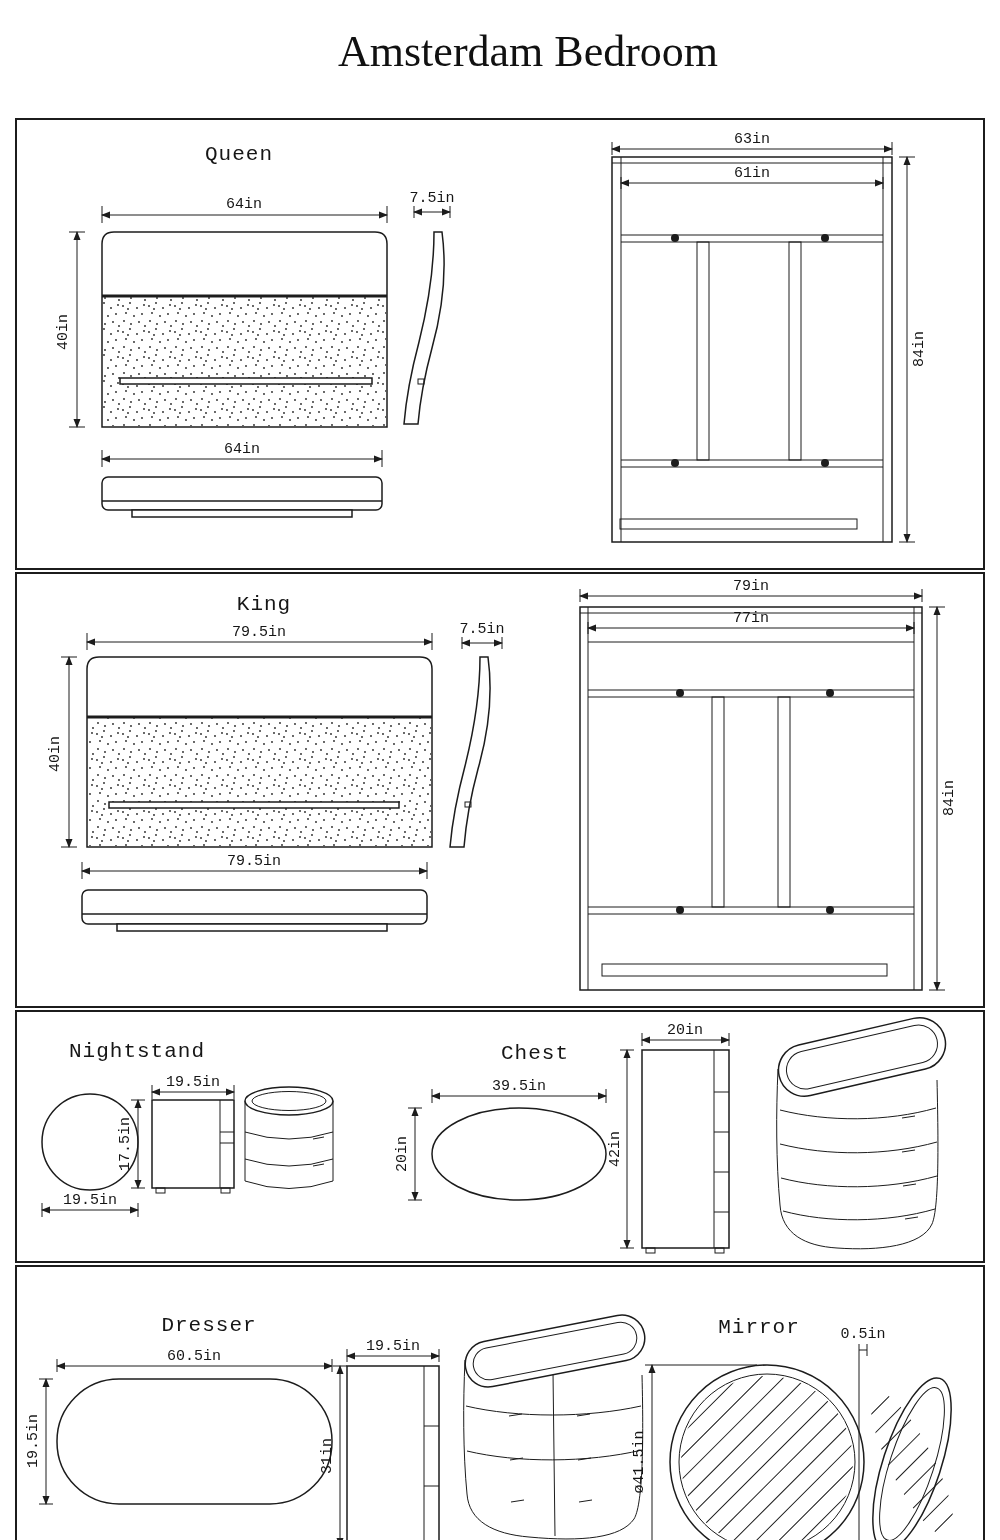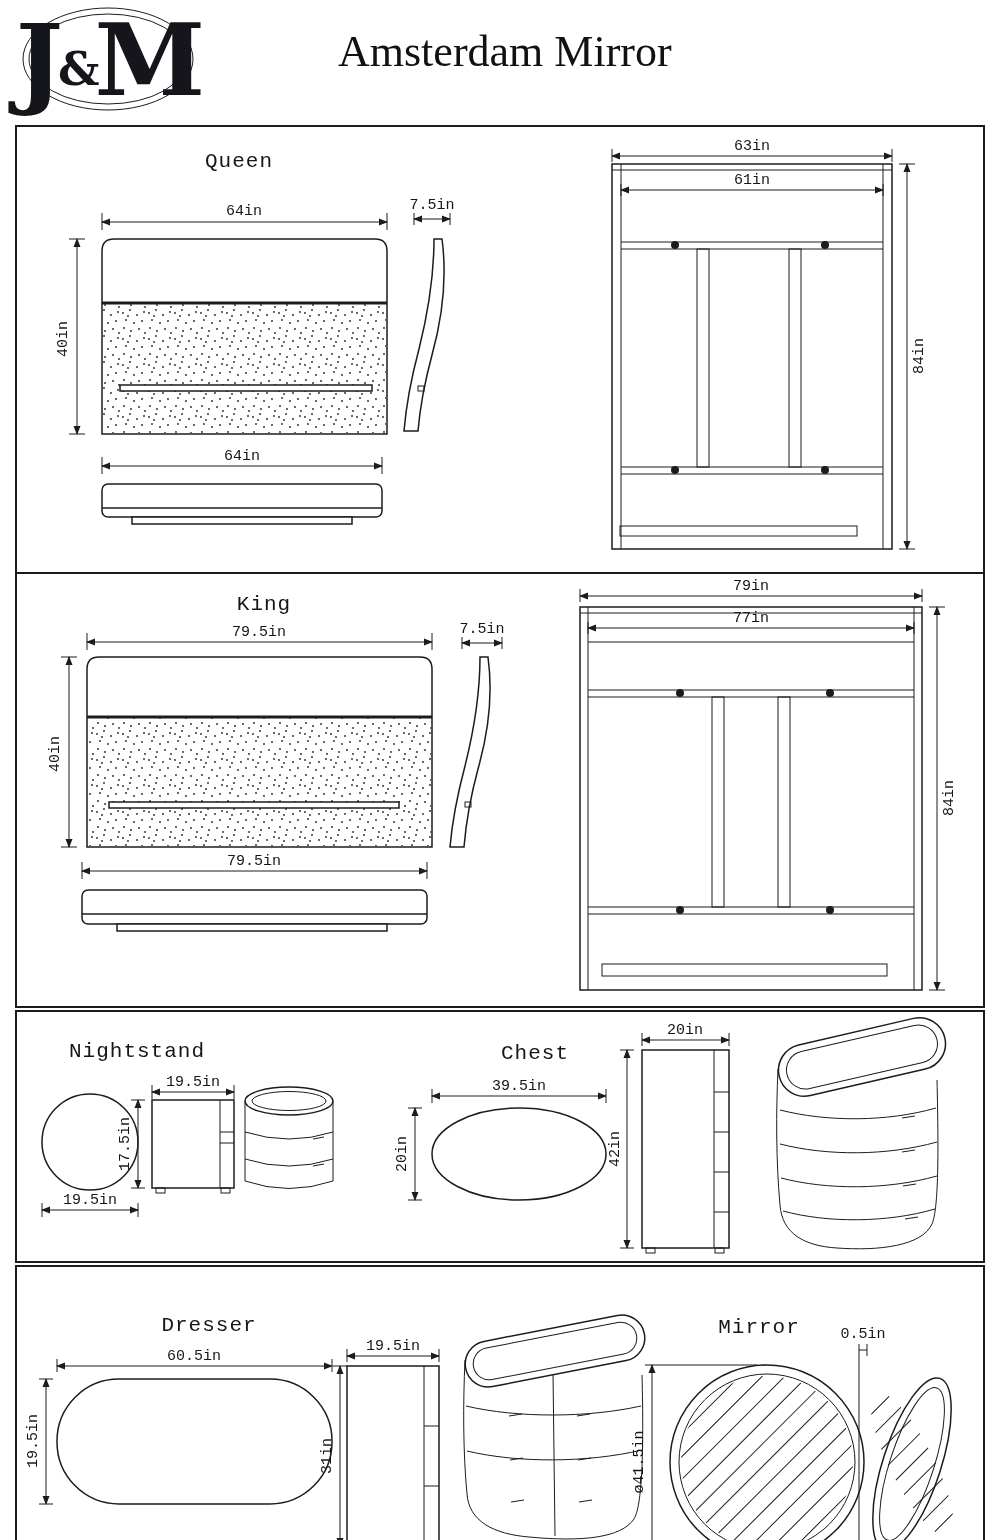--- a/index.html
+++ b/index.html
@@ -1,20 +1,20 @@
 <!DOCTYPE html>
 <html><head>
 <meta charset="utf-8">
 <style>
   * { margin:0; padding:0; box-sizing:border-box; }
   html,body { background:#fff; }
   body { width:1000px; height:1540px; position:relative; font-family:"Liberation Mono",monospace; color:#161616; }
   .page { position:absolute; inset:0; }
   .panel { position:absolute; left:15px; width:970px; border:2px solid #1c1c1c; background:#fff; }
-  #panel-queen { top:125px; height:452px; }
+  #panel-queen { top:118px; height:452px; }
   #panel-king { top:572px; height:436px; }
   #panel-ns-chest { top:1010px; height:253px; }
   #panel-dresser-mirror { top:1265px; height:335px; }
   .panel svg { display:block; width:100%; height:100%; overflow:visible; }
   .title { position:absolute; left:338px; top:26px; font:400 44px "Liberation Serif",serif; color:#111; white-space:nowrap; }
   .logo-wrap { position:absolute; left:18px; top:2px; width:185px; height:114px; }
   .ln  { stroke:#1c1c1c; stroke-width:1.5; fill:none; }
   .lnw { stroke:#1c1c1c; stroke-width:1.5; fill:#fff; }
   .lnt { stroke:#1c1c1c; stroke-width:1; fill:none; }
   .bold { stroke-width:3; }
@@ -51,28 +51,21 @@
             <circle cx="3" cy="19" r="0.9"></circle>
             <circle cx="10" cy="22" r="0.9"></circle>
           <circle cx="18" cy="20" r="0.9"></circle>
             <circle cx="24" cy="24" r="0.9"></circle>
             <circle cx="7" cy="7" r="0.9"></circle>
         </g>
       </pattern>
     </defs>
   </svg>
 
-  <div class="logo-wrap">
-    <svg viewBox="0 0 185 114" overflow="visible">
-      <ellipse cx="90" cy="57" rx="85" ry="51" class="lnt"></ellipse>
-      <ellipse cx="90" cy="57" rx="79" ry="45" class="lnt"></ellipse>
-      <text class="logo-text" x="90" y="93" text-anchor="middle"><tspan>J</tspan><tspan font-size="46" dy="-10">&amp;</tspan><tspan dy="10">M</tspan></text>
-    </svg>
-  </div>
-  <div class="title">Amsterdam Mirror</div>
+  <div class="title">Amsterdam Bedroom</div>
 
   <div class="panel" id="panel-queen">
     <svg viewBox="0 0 966 448">
       <text class="slabel" x="222" y="40" text-anchor="middle">Queen</text>
 
       <g>
         <rect class="speck" x="86" y="177" width="283" height="129"></rect>
         <path class="ln" d="M85,307 L85,124 Q85,112 97,112 L358,112 Q370,112 370,124 L370,307 Z"></path>
         <line class="ln bold" x1="85" y1="176" x2="370" y2="176"></line>
         <rect class="lnw" x="103" y="258" width="252" height="6"></rect>

